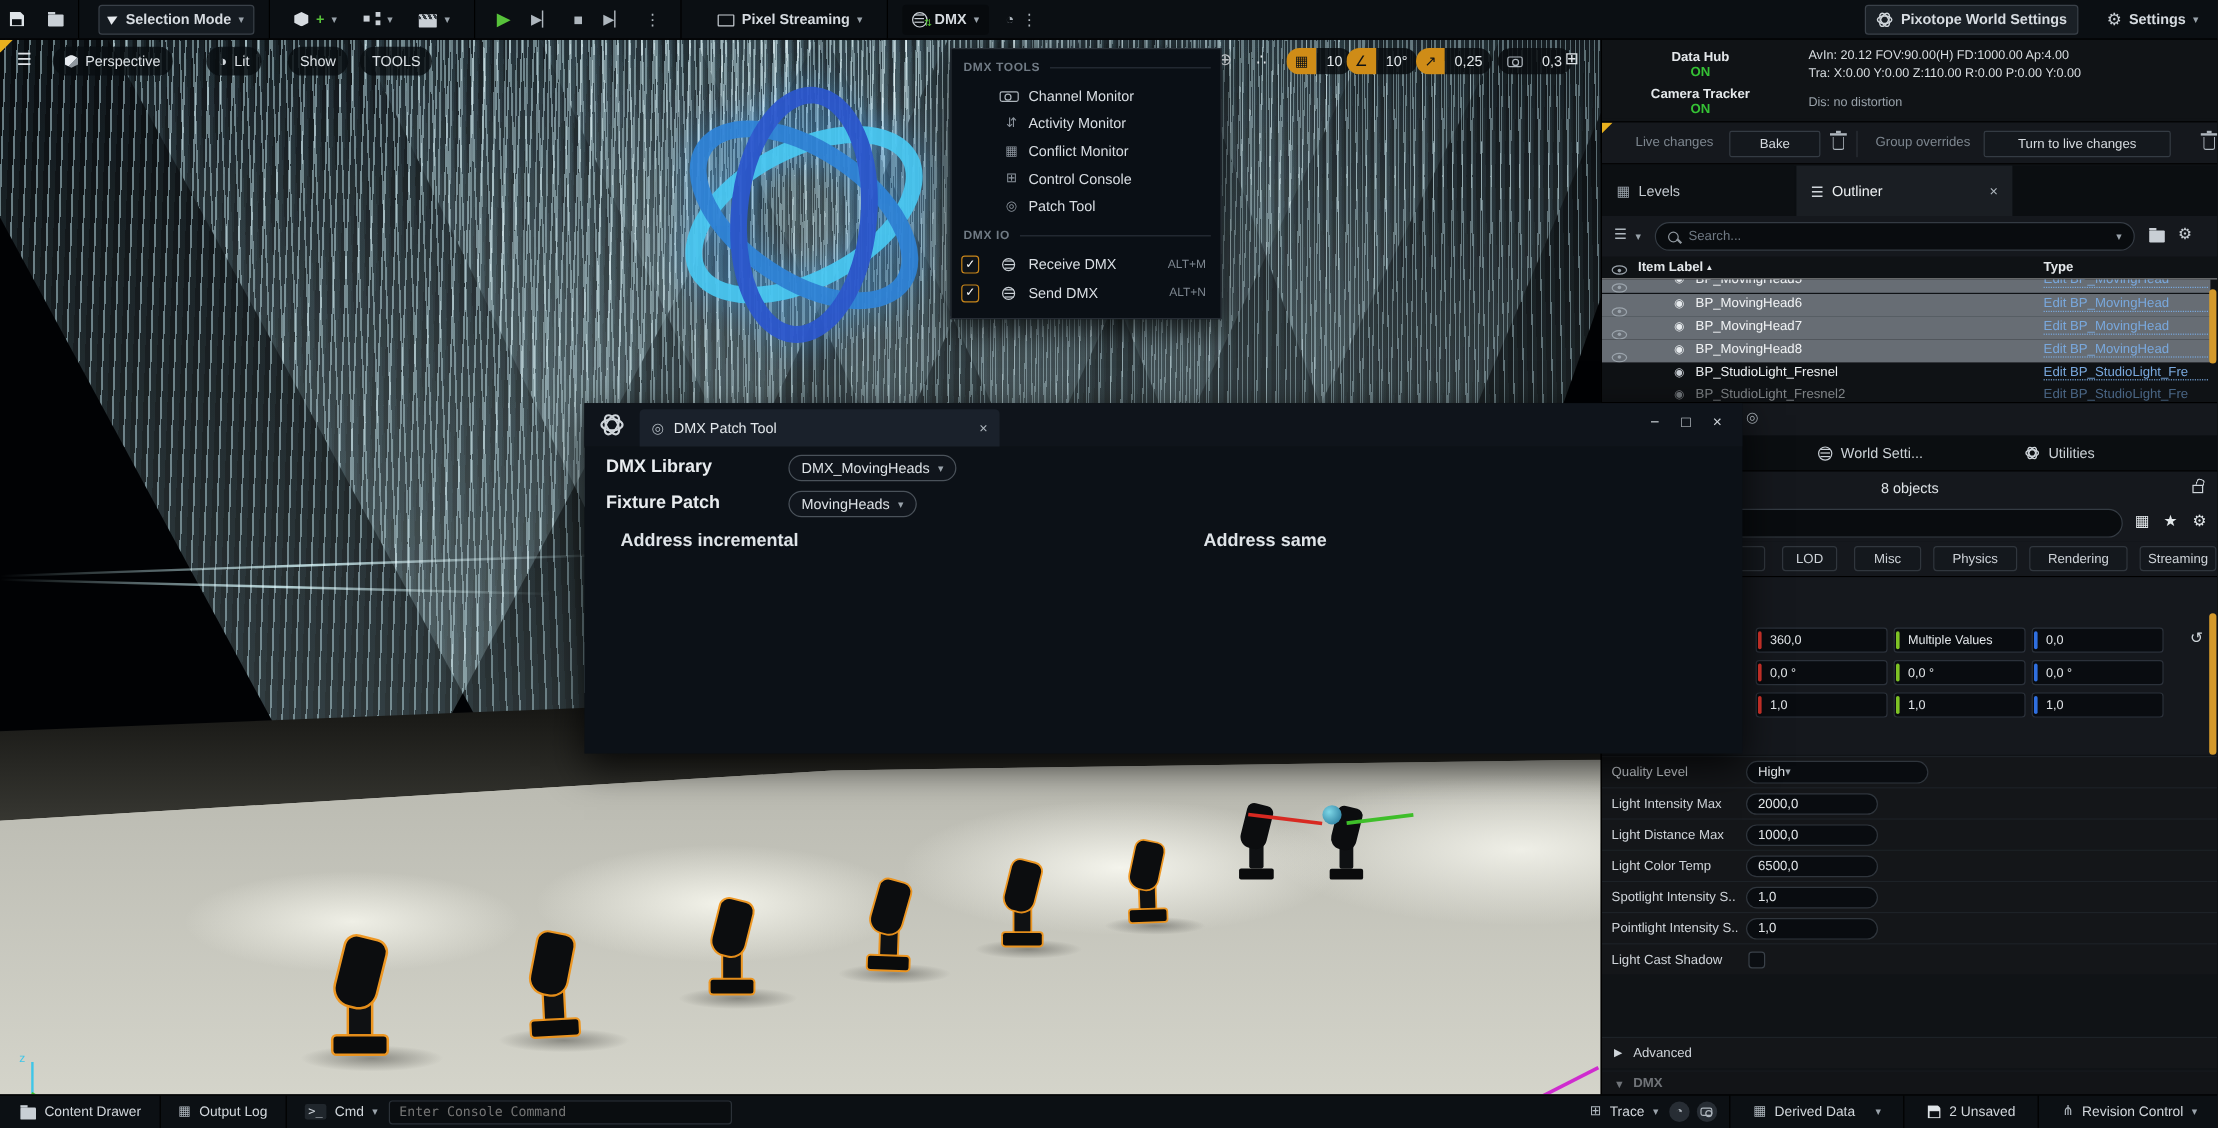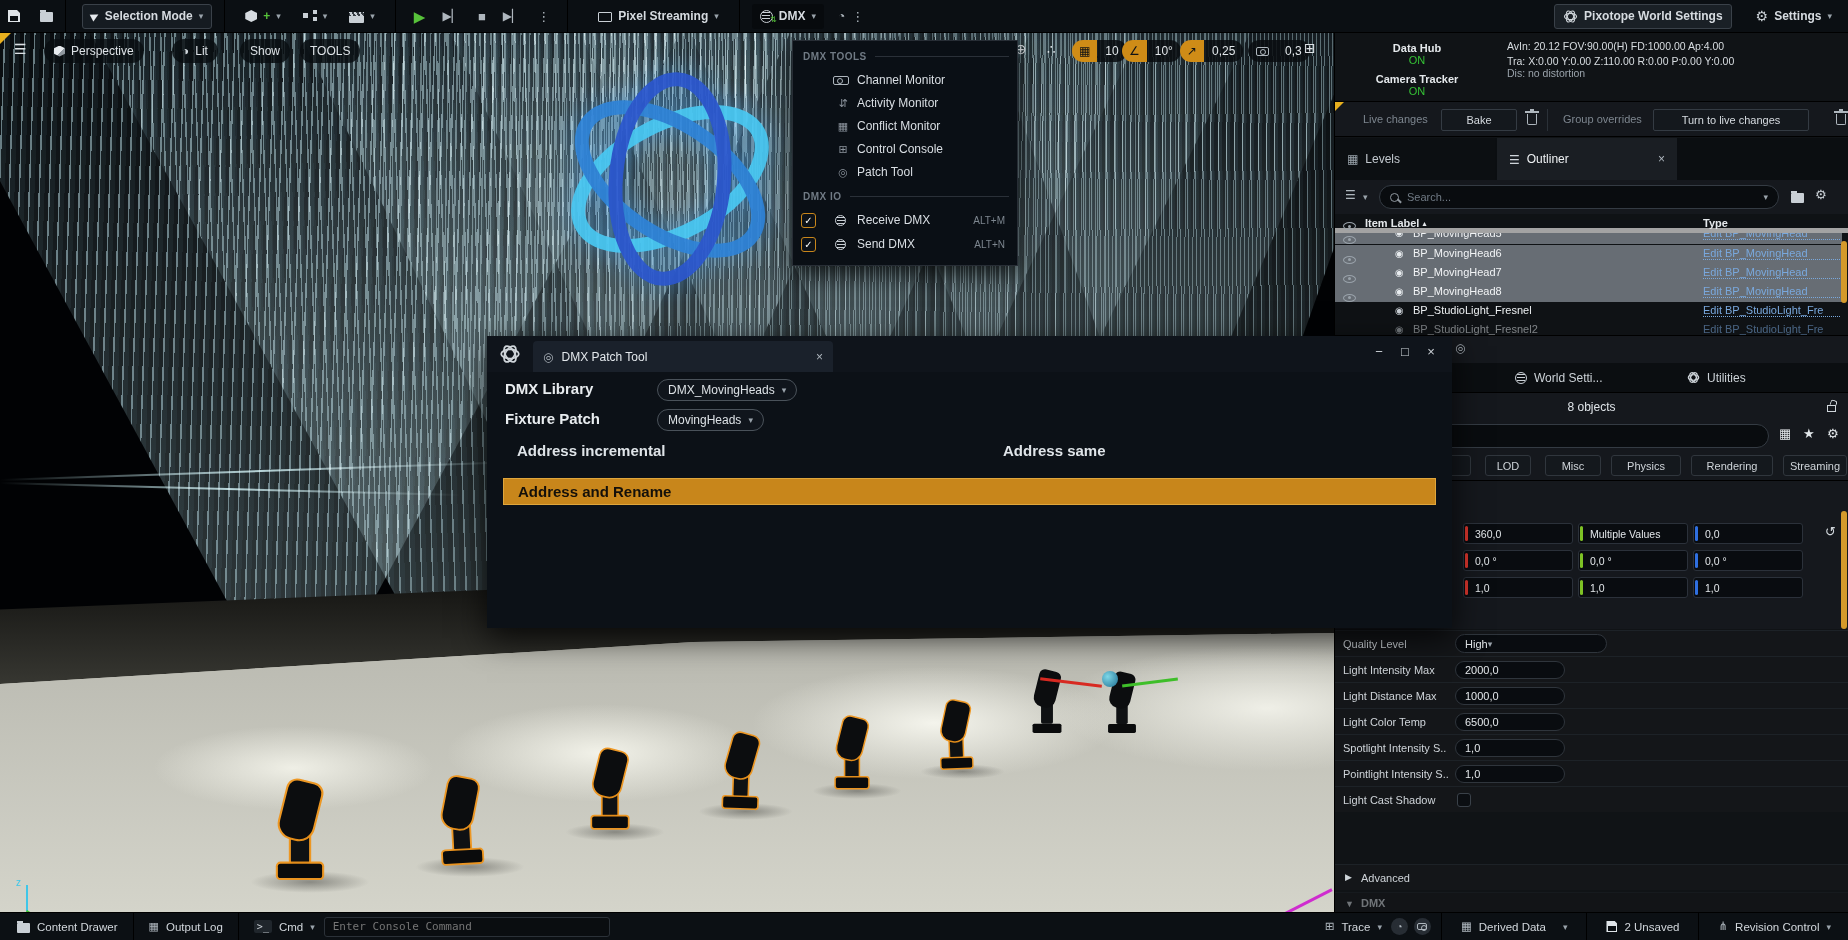--- a/index.html
+++ b/index.html
@@ -70,21 +70,21 @@
   #pw-tab{position:absolute;left:46px;top:5px;width:300px;height:31px;background:#1a212b;border-radius:4px 4px 0 0;display:flex;align-items:center;gap:8px;padding:0 10px;font-size:12px;color:#e2e7eb}
   .winbtn{color:#cfd5da;font-size:13px;width:26px;text-align:center}
   .pw-label{position:absolute;font-size:15px;font-weight:bold;color:#e8ecef}
   .pw-drop{position:absolute;height:22px;border:1px solid #4a525a;border-radius:11px;background:#10151c;display:flex;align-items:center;gap:7px;padding:0 10px;font-size:12px;color:#dce1e5}
   .pw-sub{position:absolute;font-size:15px;font-weight:bold;color:#dfe4e8}
   #pw-bar{position:absolute;left:16px;top:142px;width:933px;height:27px;background:#c8861b;border:1px solid #e0a63c;display:flex;align-items:center;padding:0 14px;font-size:15px;font-weight:bold;color:#14100a}
   
   #rpanel{position:absolute;left:1334px;top:33px;width:514px;height:879px;background:#101316;border-left:1px solid #000;overflow:hidden;font-size:11px}
   .rrow{position:absolute;left:0;right:0}
   .statuslbl{font-weight:bold;color:#e4e8eb;font-size:11px}
-  .on{color:#35c135;font-weight:normal;font-size:11px}
+  .on{color:#35c135;font-weight:bold;font-size:11px}
   .statline{color:#d7dce0;font-size:10.5px;white-space:nowrap}
   .dimlbl{color:#7d868f;font-size:11px}
   .rbtn{height:22px;background:#14181d;border:1px solid #343b43;border-radius:2px;display:flex;align-items:center;justify-content:center;color:#d6dbe0;font-size:11px;padding:0 10px}
   .i-trash{width:10px;height:11px;border:1.3px solid #aeb6bd;border-top:none;border-radius:0 0 2px 2px;margin-top:4px}
   .i-trash:before{content:"";position:absolute;top:-3px;left:-3px;width:14px;height:1.5px;background:#aeb6bd}
   .i-trash:after{content:"";position:absolute;top:-5px;left:2px;width:4px;height:2px;background:#aeb6bd}
   .rtab{position:absolute;top:0;height:100%;display:flex;align-items:center;gap:7px;padding:0 12px;color:#c3c9cf;font-size:12px;background:#0c0f12}
   .rtab.active{background:#1a1e23;color:#eef1f3}
   .i-search{width:9px;height:9px;border:1.5px solid #8f979e;border-radius:50%}
   .i-search:after{content:"";position:absolute;width:5px;height:1.5px;background:#8f979e;transform:rotate(45deg);right:-4px;bottom:-1px}
@@ -322,21 +322,21 @@
         <div class="statuslbl">Data Hub</div>
         <div class="on">ON</div>
       </div>
       <div class="abs" style="left:2px;top:40px;width:160px;text-align:center">
         <div class="statuslbl">Camera Tracker</div>
         <div class="on">ON</div>
       </div>
       <div class="abs" style="left:172px;top:7px">
         <div class="statline">AvIn: 20.12 FOV:90.00(H) FD:1000.00 Ap:4.00</div>
         <div class="statline" style="margin-top:3px">Tra: X:0.00 Y:0.00 Z:110.00 R:0.00 P:0.00 Y:0.00</div>
-        <div class="statline" style="margin-top:0;color:#9aa3ab">Dis: no distortion</div>
+        <div class="statline" style="margin-top:12px;color:#9aa3ab">Dis: no distortion</div>
       </div>
     </div>
 
     <div class="rrow" style="top:68px;height:36px;background:#15181d;border-top:1px solid #000;border-bottom:1px solid #000">
       <div class="wedge" style="left:0;top:0;width:9px;height:9px"></div>
       <span class="dimlbl abs" style="left:28px;top:11px">Live changes</span>
       <div class="rbtn abs" style="left:106px;top:7px;width:76px">
           <span>Bake</span>
         </div>
       <span class="ic i-trash abs" style="left:192px;top:8px"></span>
@@ -364,21 +364,21 @@
       <span class="chev abs" style="left:28px;top:12px">▾</span>
       <div class="searchpill" style="left:44px;top:5px;width:400px">
         <span class="ic i-search"></span>
         <span>Search...</span>
         <span class="chev" style="margin-left:auto">▾</span>
       </div>
       <span class="ic i-folderS abs" style="left:456px;top:10px"></span>
       <span class="glyph abs" style="left:480px;top:8px;color:#c9cfd5;font-size:13px">⚙</span>
     </div>
 
-    <div class="rrow" style="top:181px;height:19px;background:#0f1215;border-bottom:5px solid #a3a3a3">
+    <div class="rrow" style="top:181px;height:19px;background:#0f1215;border-bottom:1px solid #a3a3a3">
       <span class="ic i-eye abs" style="left:8px;top:5px"></span>
       <span class="abs" style="left:30px;top:3px;font-weight:bold;color:#e4e8eb"><span>Item Label</span> <span class="glyph" style="font-size:8px">▴</span></span>
       <span class="abs" style="left:368px;top:3px;font-weight:bold;color:#e4e8eb"><span>Type</span></span>
     </div>
 
     <div class="rrow" style="top:200px;height:102px;background:#0f1215;overflow:hidden">
       <div class="orow osel" style="top:-8px">
         <span class="ic i-eye abs" style="left:8px;top:5px"></span>
         <span class="glyph abs" style="left:60px;top:3px;font-size:10px;color:#e8ecef">◉</span>
         <span class="abs" style="left:78px;top:2px">BP_MovingHead5</span>
@@ -628,23 +628,20 @@
       <span>DMX_MovingHeads</span>
       <span class="chev">▾</span>
     </div>
     <span class="pw-label" style="left:18px;top:74px">Fixture Patch</span>
     <div class="pw-drop" style="left:170px;top:73px">
       <span>MovingHeads</span>
       <span class="chev">▾</span>
     </div>
     <span class="pw-sub" style="left:30px;top:106px">Address incremental</span>
     <span class="pw-sub" style="left:516px;top:106px">Address same</span>
-    <div id="pw-bar">
-      <span>Address and Rename</span>
-    </div>
   </div>
 
   <div id="bottombar">
     <div class="bitem">
       <span class="ic i-folderS"></span>
       <span>Content Drawer</span>
     </div>
     <div class="sep"></div>
     <div class="bitem">
       <span class="glyph" style="color:#aeb6bd;font-size:11px">▦</span>

